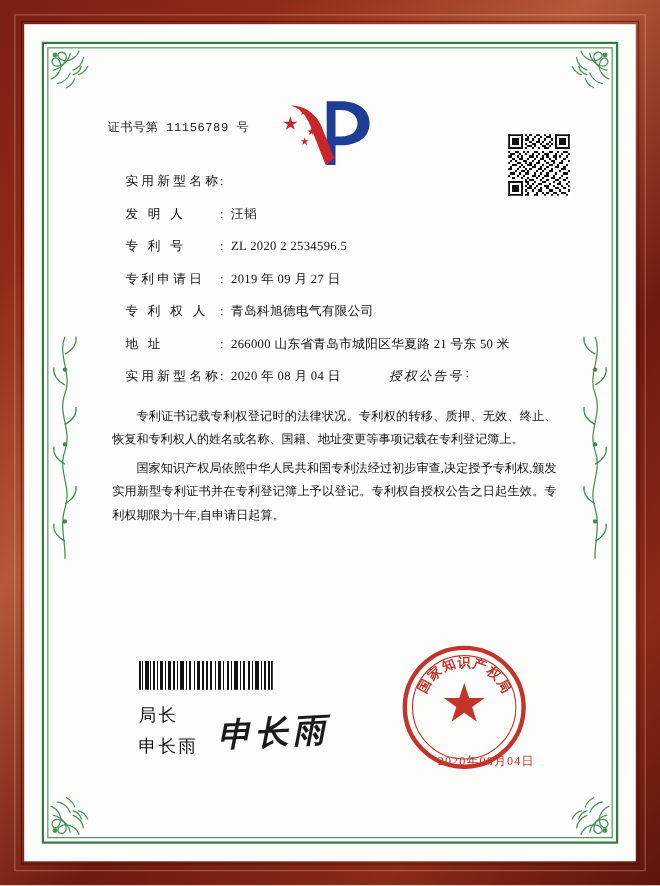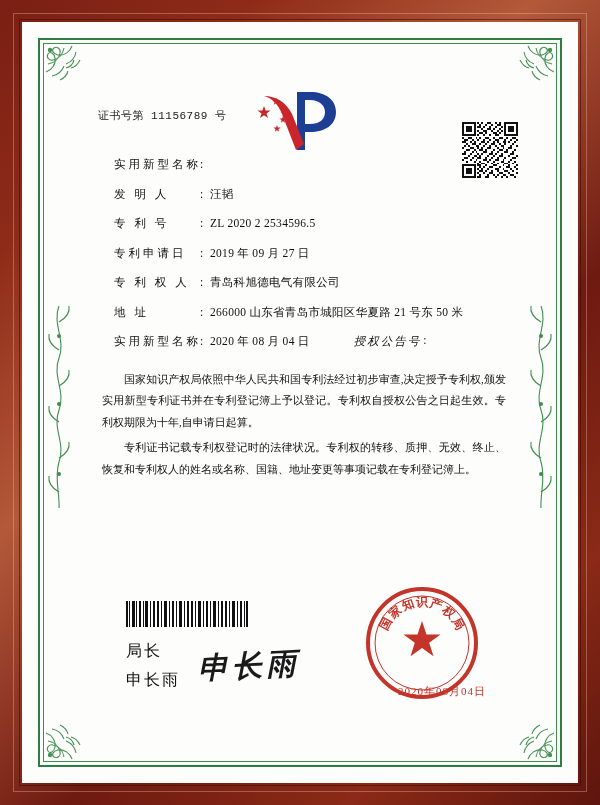--- a/index.html
+++ b/index.html
@@ -600,22 +600,22 @@
           <div class="field-colon">:</div>
           <div class="field-value inline-second">
             <span>2020 年 08 月 04 日</span>
             <span class="sub-label">授权公告号</span>
             <span class="sub-colon">:</span>
           </div>
         </div>
       </div>
 
       <div class="paragraphs">
+        <p>专利证书记载专利权登记时的法律状况。专利权的转移、质押、无效、终止、恢复和专利权人的姓名或名称、国籍、地址变更等事项记载在专利登记簿上。</p>
         <p>国家知识产权局依照中华人民共和国专利法经过初步审查,决定授予专利权,颁发实用新型专利证书并在专利登记簿上予以登记。专利权自授权公告之日起生效。专利权期限为十年,自申请日起算。</p>
-        <p>专利证书记载专利权登记时的法律状况。专利权的转移、质押、无效、终止、恢复和专利权人的姓名或名称、国籍、地址变更等事项记载在专利登记簿上。</p>
       </div>
 
       <div class="barcode">
         <svg viewBox="0 0 122 26" shape-rendering="crispEdges">
           <rect width="122" height="26" fill="#fff"></rect>
           <g fill="#111">
             <rect x="0" y="0" width="2" height="26"></rect>
               <rect x="3" y="0" width="1" height="26"></rect>
             <rect x="6" y="0" width="3" height="26"></rect>
               <rect x="10" y="0" width="1" height="26"></rect>

